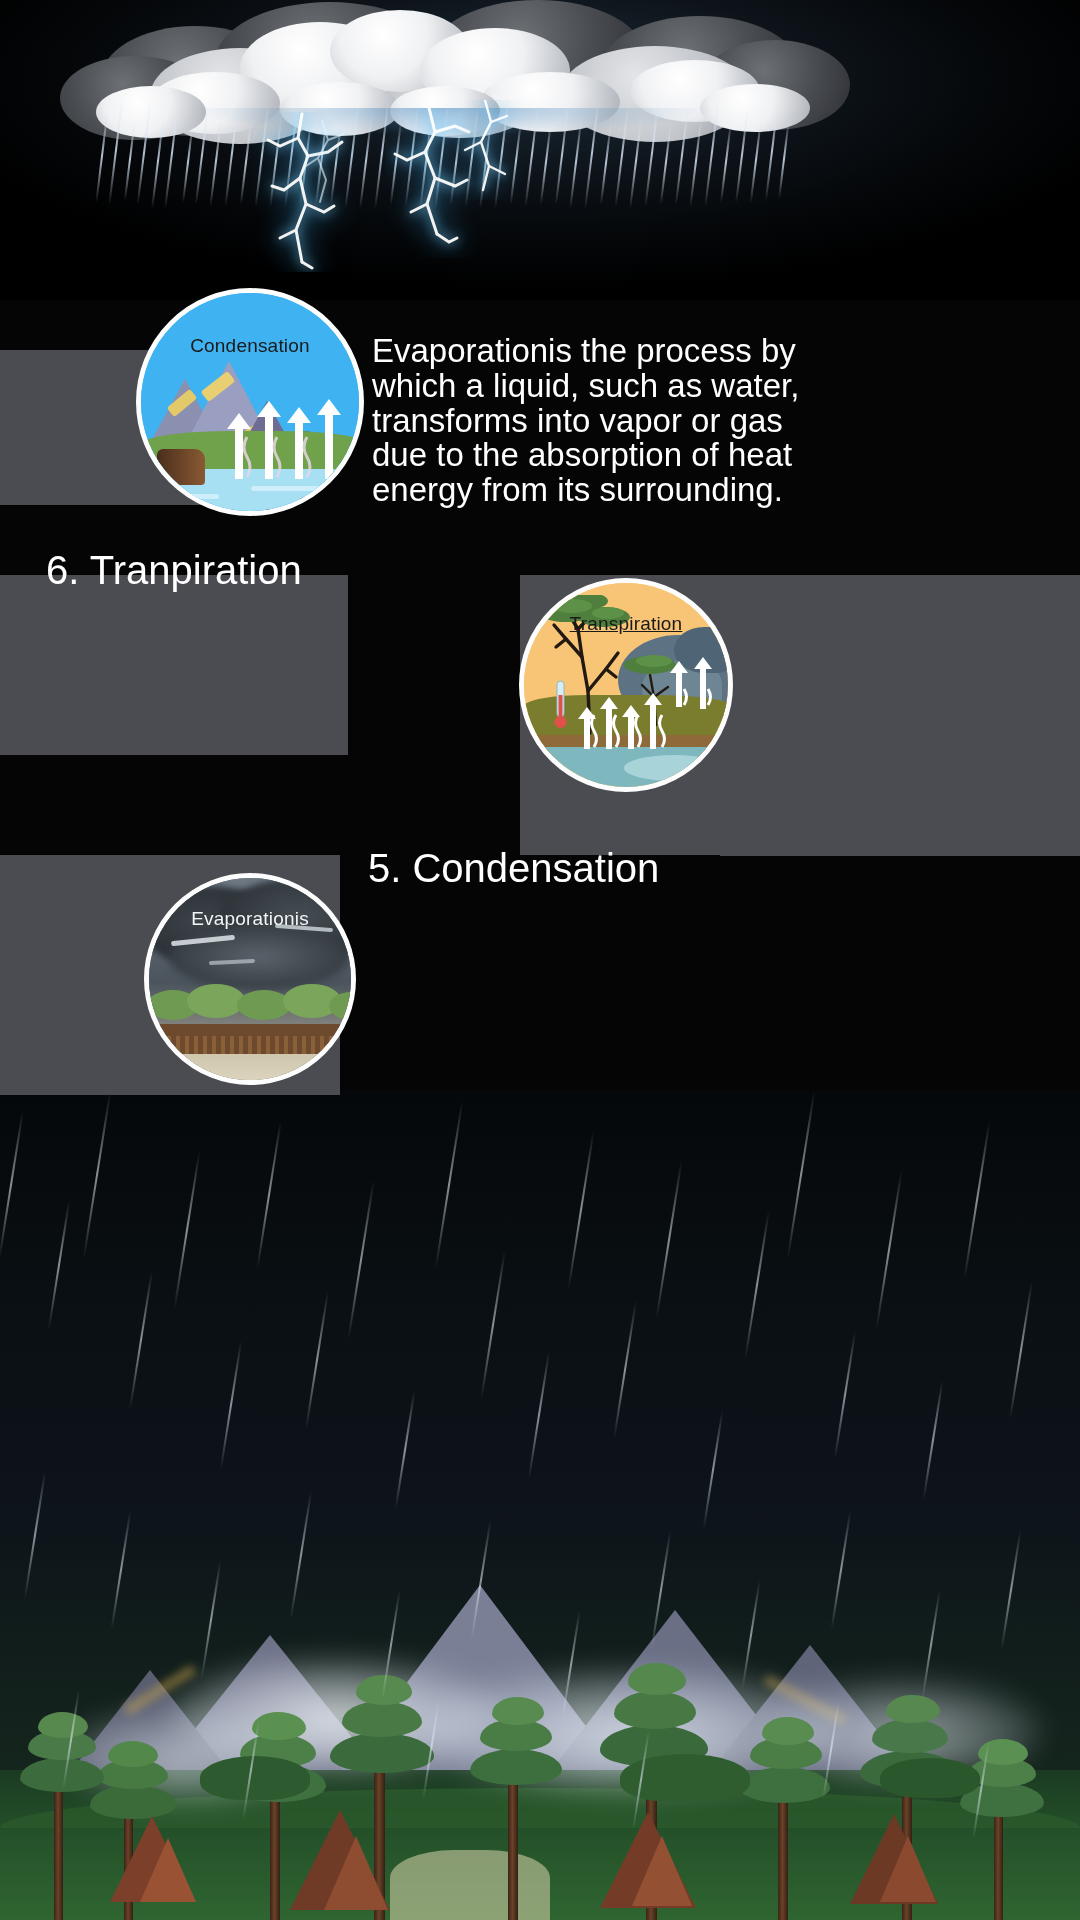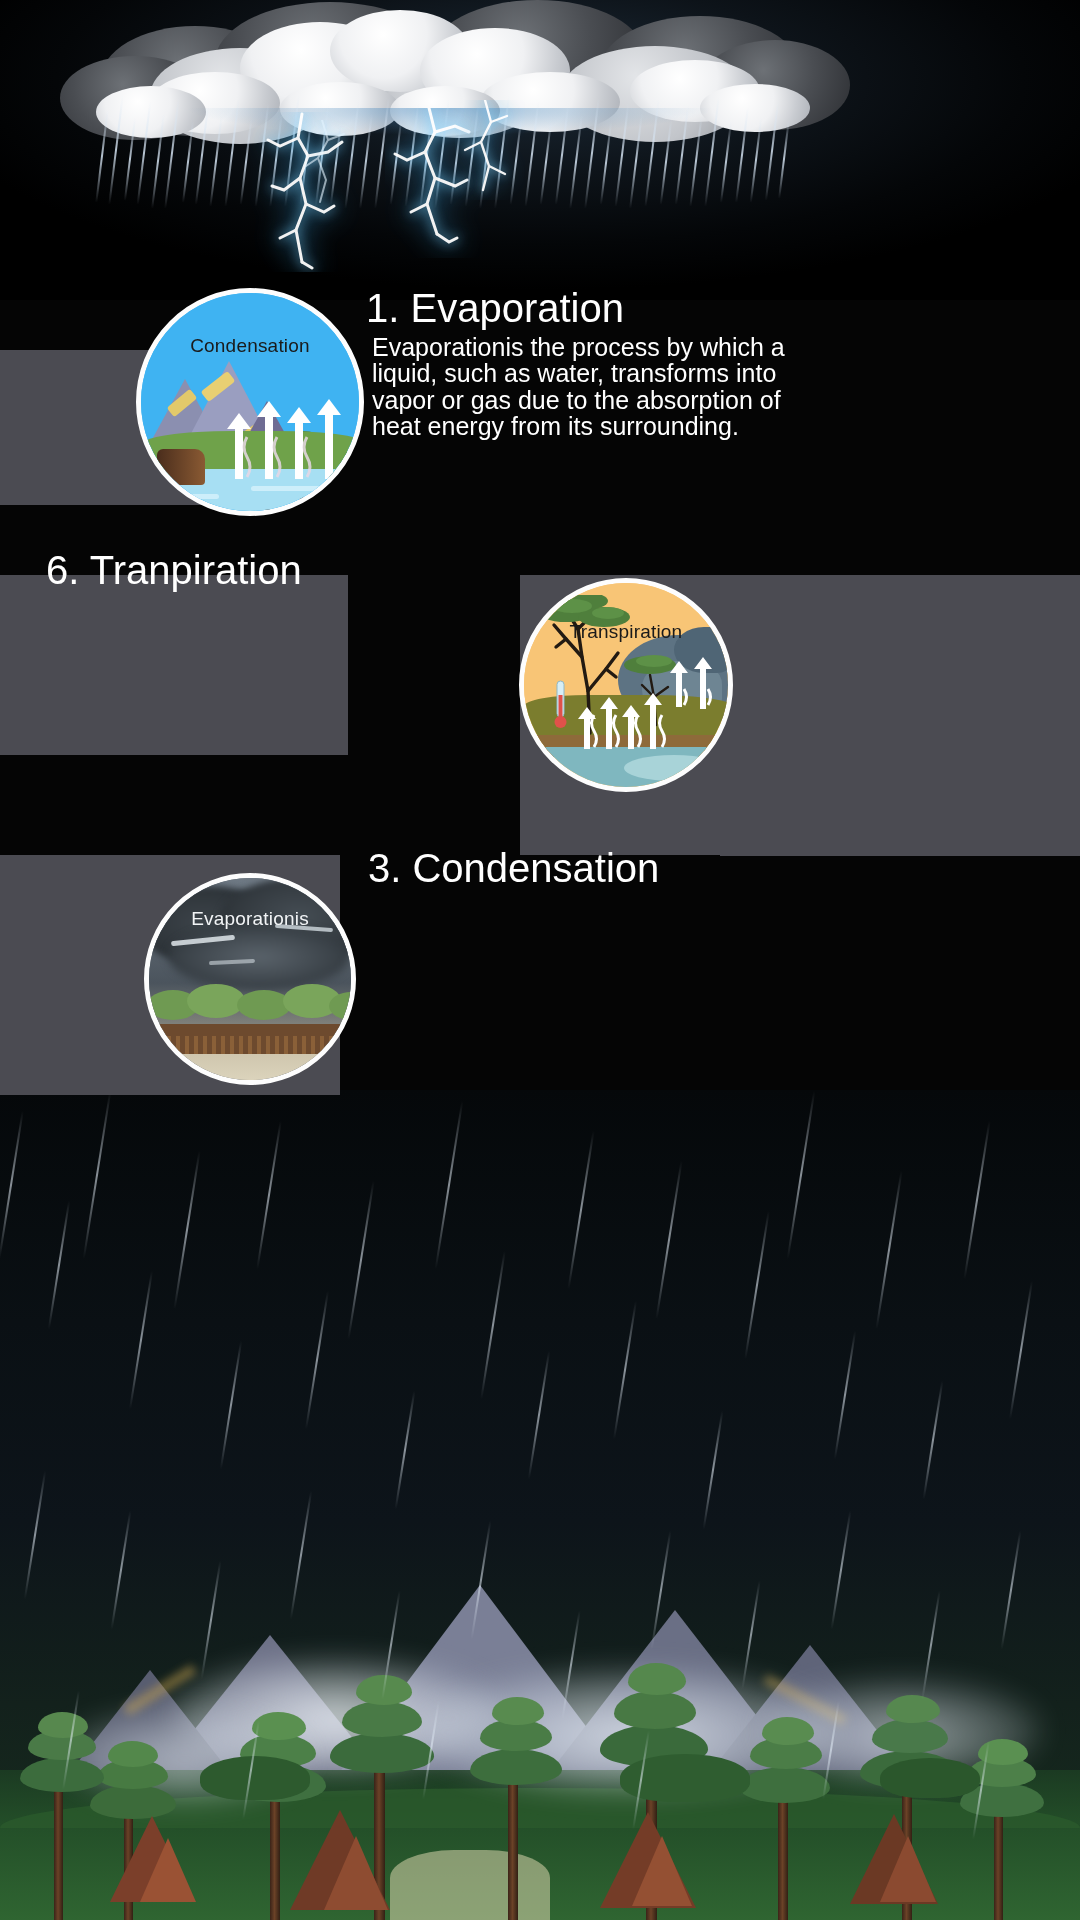--- a/index.html
+++ b/index.html
@@ -43,21 +43,21 @@
   
   .circ{position:absolute;border-radius:50%;overflow:hidden;
         border:5px solid #fdfdfd;box-sizing:border-box;}
   .circ-label{position:absolute;left:0;right:0;text-align:center;
               font-size:19px;color:#1a1a1a;letter-spacing:.2px;z-index:40;}
 
   
   .title{position:absolute;font-family:"Liberation Serif",serif;font-weight:700;
          color:#fff;font-size:46px;letter-spacing:.5px;white-space:nowrap;}
   .heading{position:absolute;color:#fff;font-size:40px;font-weight:400;white-space:nowrap;}
-  .body{position:absolute;color:#fff;font-size:25px;line-height:1.055;font-weight:400;}
+  .body{position:absolute;color:#fff;font-size:33px;line-height:1.055;font-weight:400;}
 </style>
 </head>
 <body>
 
 <div id="stage">
 
   <div class="storm">
     <div class="cloudmass">
 
       <div class="cl dark" style="left:100px;top:26px;width:190px;height:110px;"></div>
@@ -406,21 +406,20 @@
       </g>
       <g stroke="#e7d7e4" stroke-width="3" fill="none" opacity=".85">
         <path d="M22 106 q6 -10 0 -20 q-6 -10 0 -20"></path>
         <path d="M52 106 q6 -10 0 -20 q-6 -10 0 -20"></path>
         <path d="M82 106 q6 -10 0 -20 q-6 -10 0 -20"></path>
       </g>
     </svg>
     <div class="circ-label" style="top:42px;">Condensation</div>
   </div>
 
-  <div class="heading" style="left:366px;top:286px;">1. Evaporation</div>
   <div class="body" style="left:372px;top:334px;width:456px;">Evaporationis the process by which a liquid, such as water, transforms into vapor or gas due to the absorption of heat energy from its surrounding.</div>
 
   <div class="band" style="left:0;top:575px;width:348px;height:180px;"></div>
   <div class="band" style="left:520px;top:575px;width:560px;height:280px;"></div>
 
   <div class="heading" style="left:46px;top:548px;">6. Tranpiration</div>
 
   <div class="circ" style="left:519px;top:578px;width:214px;height:214px;background:#f8c576;">
     <div style="position:absolute;inset:0;background:#f8c576;"></div>
 
@@ -491,21 +490,21 @@
       </g>
       <g stroke="#ffffff" stroke-width="3" fill="none">
         <path d="M18 100 q5 -8 0 -16 q-5 -8 0 -16"></path>
         <path d="M40 100 q5 -8 0 -16 q-5 -8 0 -16"></path>
         <path d="M62 100 q5 -8 0 -16 q-5 -8 0 -16"></path>
         <path d="M86 100 q5 -8 0 -16 q-5 -8 0 -16"></path>
         <path d="M108 58 q5 -8 0 -16"></path>
         <path d="M132 58 q5 -8 0 -16"></path>
       </g>
     </svg>
-    <div class="circ-label" style="top:38px;">Transpiration</div>
+    <div class="circ-label" style="top:30px;text-decoration:underline;">Transpiration</div>
   </div>
 
   <div class="band" style="left:0;top:855px;width:340px;height:240px;"></div>
   <div class="band" style="left:720px;top:840px;width:360px;height:16px;background:#4b4b52;"></div>
 
   <div class="circ" style="left:144px;top:873px;width:212px;height:212px;background:#5b656e;">
     <div style="position:absolute;inset:0;background:linear-gradient(to bottom,#6e7984 0%,#4b545d 52%,#9d9a8c 84%,#cbc3ad 100%);"></div>
 
     <div style="position:absolute;left:-10px;top:8px;width:140px;height:80px;
                 background:radial-gradient(ellipse at 45% 45%,#3c4349,#2a3035 70%,rgba(42,48,53,0));
@@ -534,15 +533,15 @@
 
     <div style="position:absolute;left:0;top:146px;width:212px;height:12px;background:#6d4a2e;"></div>
     <div style="position:absolute;left:0;top:158px;width:212px;height:18px;
                 background:repeating-linear-gradient(90deg,#8a6038 0 4px,#6d4a2e 4px 9px);"></div>
 
     <div style="position:absolute;left:0;top:176px;width:212px;height:40px;
                 background:linear-gradient(to bottom,#cfc6ae,#e2dac3);"></div>
     <div class="circ-label" style="top:30px;color:#f2f4f6;">Evaporationis</div>
   </div>
 
-  <div class="heading" style="left:368px;top:846px;">3. Condensation</div>
+  <div class="heading" style="left:368px;top:846px;">5. Condensation</div>
 
 </div>
 
 </body></html>

